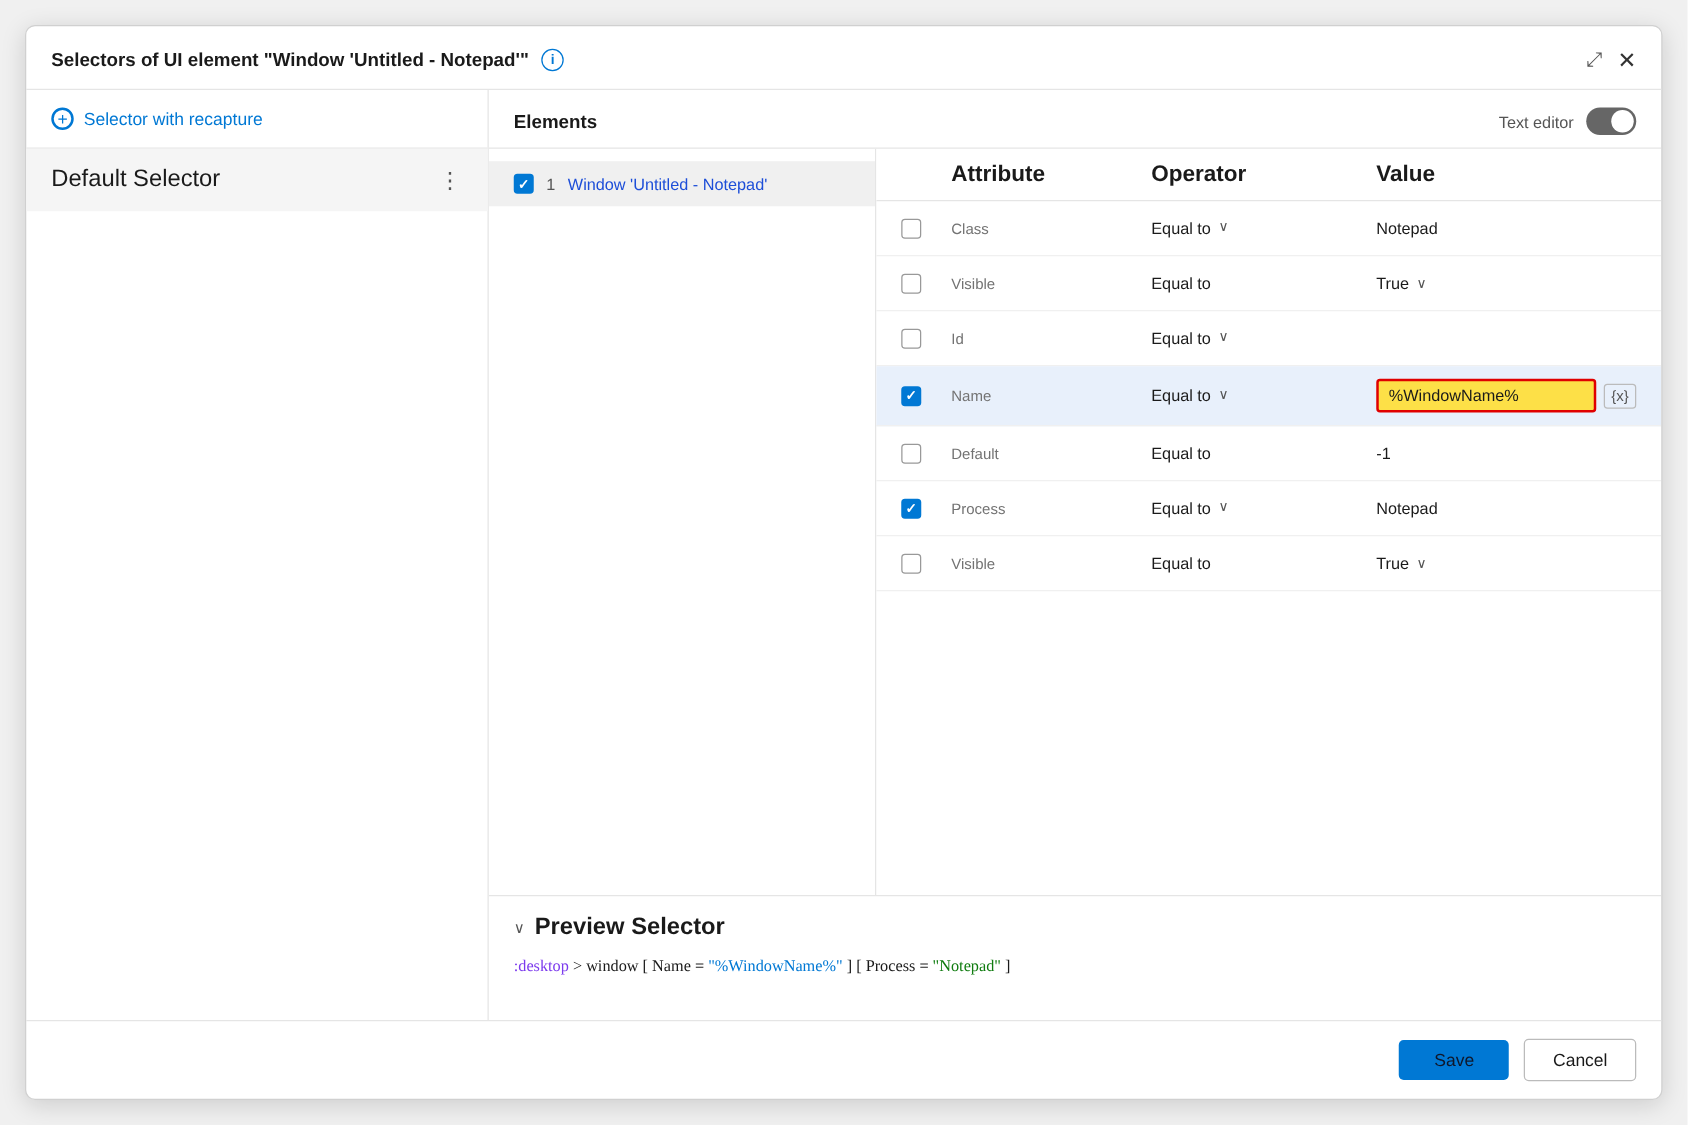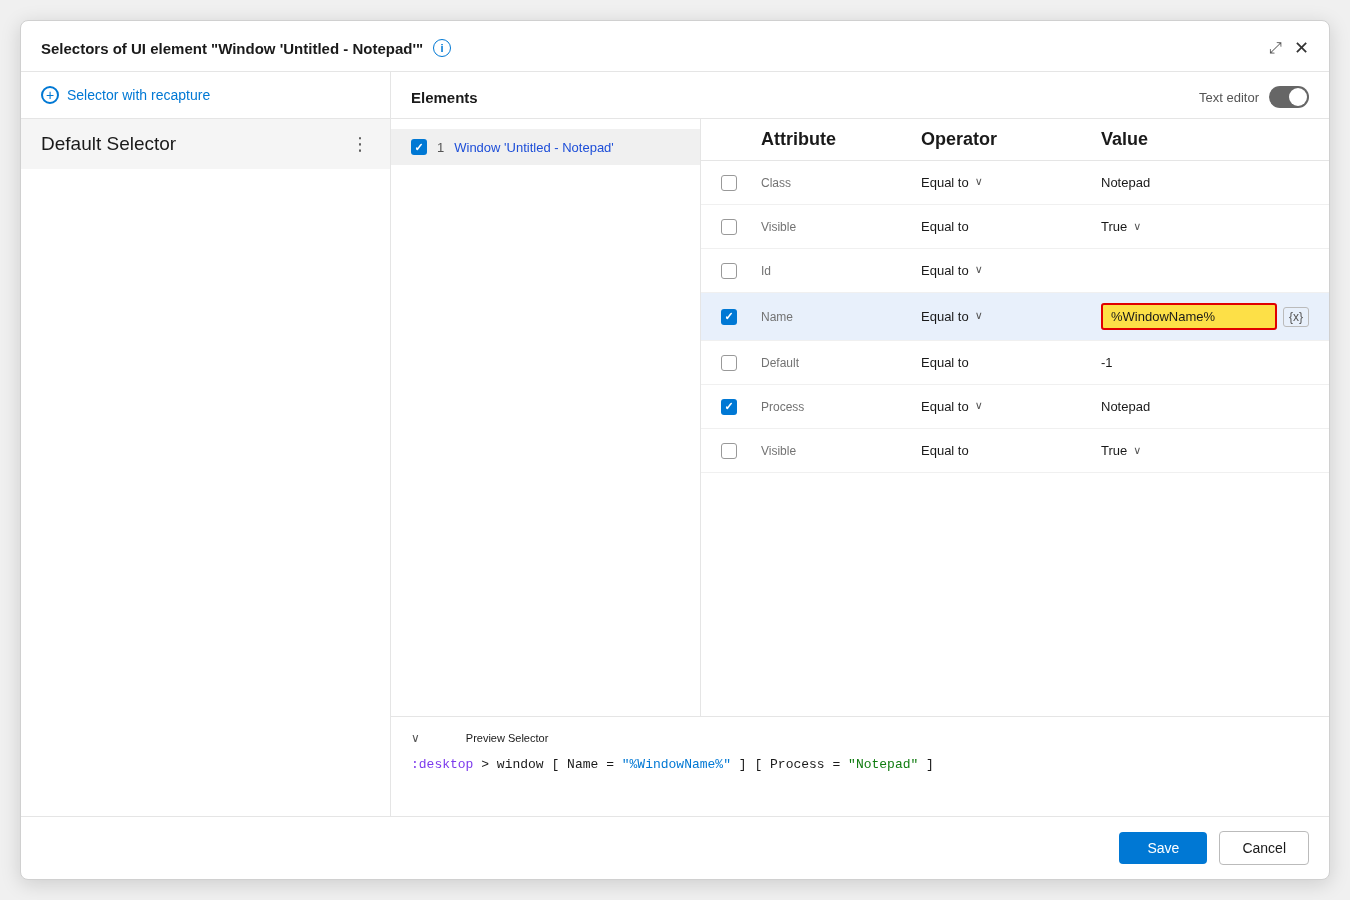--- a/index.html
+++ b/index.html
@@ -319,28 +319,27 @@
       align-items: center;
       gap: 8px;
       margin-bottom: 10px;
       cursor: pointer;
     }
     .preview-chevron {
       font-size: 12px;
       color: #555;
     }
     .preview-title {
-      font-size: 11px;
-      font-weight: 400;
-      color: #1a1a1a;
-      margin-left: 38px;
+      font-size: 19px;
+      font-weight: 700;
+      color: #1a1a1a;
     }
     .preview-code {
       font-size: 13px;
-      font-family: Liberation Mono, monospace;
+      font-family: Liberation Serif, serif;
       line-height: 1.6;
     }
     .code-desktop { color: #7c3aed; }
     .code-arrow { color: #1a1a1a; }
     .code-window { color: #1a1a1a; }
     .code-bracket { color: #1a1a1a; }
     .code-attr { color: #1a1a1a; }
     .code-eq { color: #1a1a1a; }
     .code-val-blue { color: #0078d4; }
     .code-val-green { color: #107c10; }
@@ -350,21 +349,21 @@
       display: flex;
       justify-content: flex-end;
       align-items: center;
       gap: 12px;
       padding: 14px 20px;
       border-top: 1px solid #e5e5e5;
       flex-shrink: 0;
     }
     .btn-save {
       background: #0078d4;
-      color: #ffffff;
+      color: #0f172a;
       border: none;
       border-radius: 4px;
       padding: 8px 28px;
       font-size: 14px;
       font-weight: 500;
       cursor: pointer;
     }
     .btn-cancel {
       background: white;
       color: #1a1a1a;

